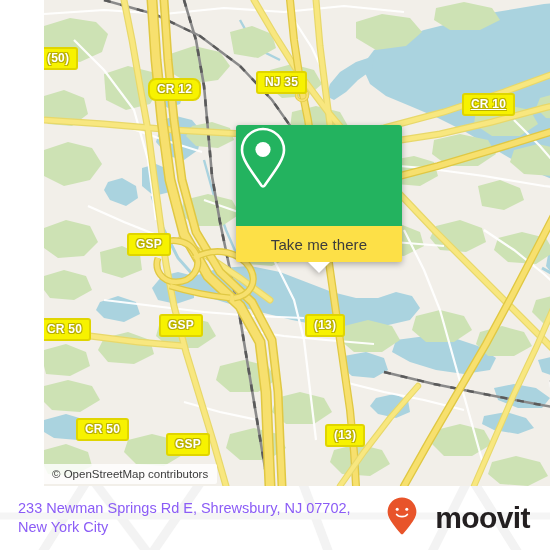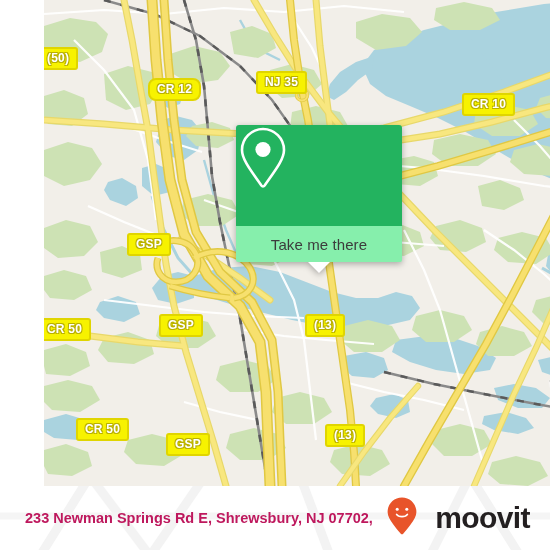--- a/index.html
+++ b/index.html
@@ -72,21 +72,21 @@
   #popup-head {
     height: 101px;
     background: #23b35f;
     border-top-left-radius: 3px;
     border-top-right-radius: 3px;
     display: flex; align-items: center; justify-content: center;
   }
   #popup-head svg { display:block; }
   #popup-body {
     height: 36px;
-    background: #86efac;
+    background: #fde047;
     border-bottom-left-radius: 2px;
     border-bottom-right-radius: 2px;
     display: flex; align-items: center; justify-content: center;
   }
   #popup-label {
     font-size: 15px;
     color: #3c3c3c;
     letter-spacing: .1px;
   }
   #popup-tail {
@@ -108,24 +108,23 @@
     display: flex; align-items: center;
     padding: 0 14px 0 18px;
     overflow: hidden;
   }
   #footer-bg { position:absolute; left:0; top:0; width:550px; height:64px; }
   #addr {
     position: relative;
     flex: 1 1 auto;
     font-size: 14.5px;
     line-height: 19px;
-    color: #be185d;
-    font-weight: bold;
+    color: #8b5cf6;
+    font-weight: normal;
     max-width: 390px;
-    margin-left: 7px;
   }
   #brand {
     position: relative;
     display: flex; align-items: center;
     gap: 18px;
     padding-right: 6px;
   }
   #brand-name {
     font-size: 30px;
     font-weight: bold;
@@ -334,34 +333,35 @@
           <path d="M430,486 L450,440 L470,394 L492,348 L512,302 L532,256 L548,216"></path>
           <path d="M296,486 L320,452 L346,418 L374,386"></path>
         </g>
       </g>
     </svg>
 
     <div id="shields">
         <div class="shield big" style="left: -6px; top: 47px;">(50)</div>
         <div class="shield big" style="left: 104px; top: 78px; border-radius: 8px;">CR 12</div>
         <div class="shield big" style="left: 212px; top: 71px; text-align: right;">NJ 35</div>
-        <div class="shield big" style="left: 418px; top: 93px;">CR 10</div>
+        <div class="shield big" style="left: 418px; top: 93px; text-decoration: underline;">CR 10</div>
         <div class="shield big" style="left: 83px; top: 233px;">GSP</div>
         <div class="shield big" style="left: 115px; top: 314px;">GSP</div>
         <div class="shield big" style="left: -6px; top: 318px;">CR 50</div>
         <div class="shield big" style="left: 32px; top: 418px;">CR 50</div>
         <div class="shield big" style="left: 122px; top: 433px;">GSP</div>
         <div class="shield big" style="left: 261px; top: 314px;">(13)</div>
         <div class="shield big" style="left: 281px; top: 424px;">(13)</div>
         <div class="shield big" style="left: 508px; top: 444px;">(11)</div>
       </div>
     <div id="placelabels">
         <div class="placelbl" style="left: 505px; top: 374px; transform: rotate(-9deg);">Parkers Cr</div>
       </div>
 
+    <div id="attrib">© OpenStreetMap contributors</div>
 
     <div id="popup">
       <div id="popup-head">
         <span>
           <svg width="54" height="66" viewBox="0 0 54 66" aria-hidden="true">
             <path d="M27 4 C15.4 4 6 13.4 6 25 C6 35 16 47 25.4 60.6 C26.2 61.7 27.8 61.7 28.6 60.6 C38 47 48 35 48 25 C48 13.4 38.6 4 27 4 Z" fill="none" stroke="#ffffff" stroke-width="2.6"></path>
             <circle cx="27" cy="24.5" r="7.6" fill="#ffffff"></circle>
           </svg>
         </span>
       </div>
@@ -382,20 +382,21 @@
         <path d="M430,70 L470,-10"></path>
         <path d="M470,-10 L520,70"></path>
       </g>
       <g stroke="#f5f5f5" stroke-width="7" fill="none">
         <path d="M0,30 L550,30"></path>
       </g>
     </svg>
 
     <div id="addr">
       <div>233 Newman Springs Rd E, Shrewsbury, NJ 07702,</div>
+      <div>New York City</div>
     </div>
 
     <div id="brand">
       <span>
         <svg width="30" height="38" viewBox="0 0 30 38" aria-hidden="true">
           <path d="M15 0.5 C7 0.5 0.6 6.9 0.6 14.9 C0.6 22.4 10.6 32.4 13.8 36.7 C14.4 37.5 15.6 37.5 16.2 36.7
                    C19.4 32.4 29.4 22.4 29.4 14.9 C29.4 6.9 23 0.5 15 0.5 Z" fill="#e8542a"></path>
           <circle cx="10.2" cy="12.2" r="1.55" fill="#ffffff"></circle>
           <circle cx="19.8" cy="12.2" r="1.55" fill="#ffffff"></circle>
           <path d="M9.6 17.4 C11.6 20.4 18.4 20.4 20.4 17.4" stroke="#ffffff" stroke-width="1.7" fill="none" stroke-linecap="round"></path>

